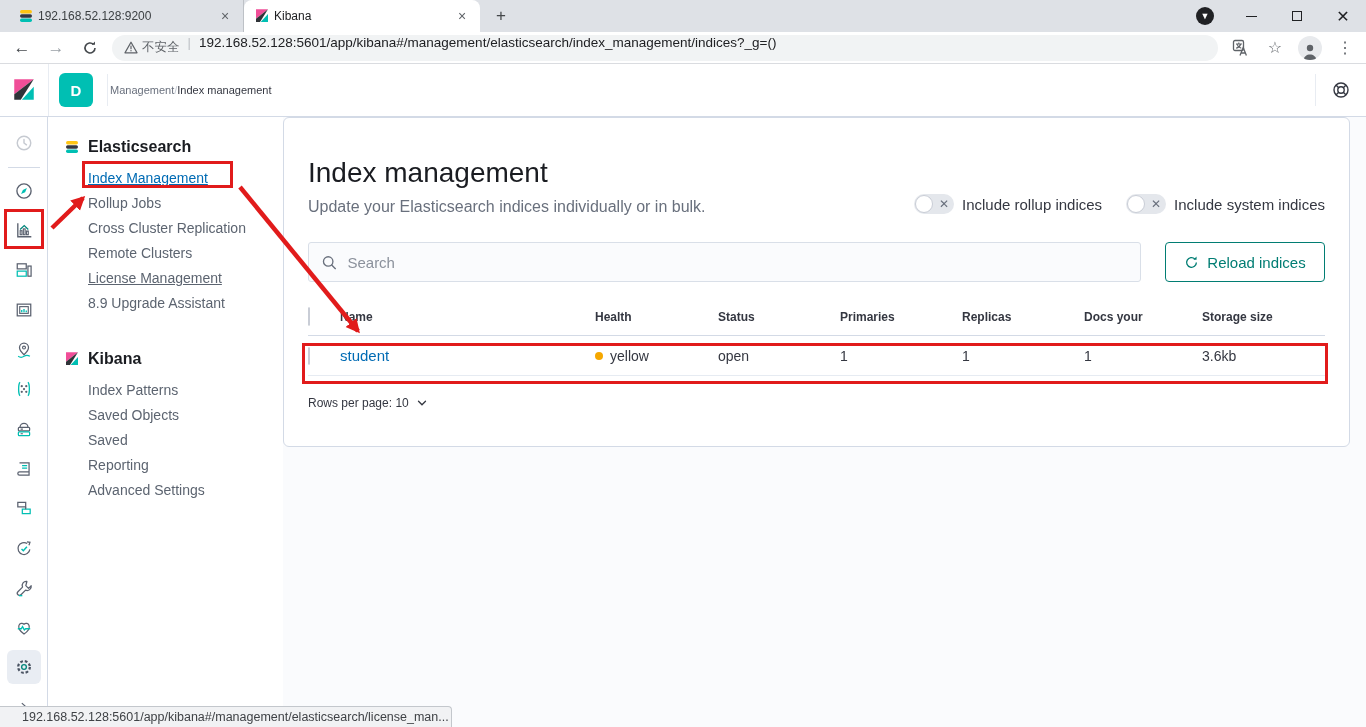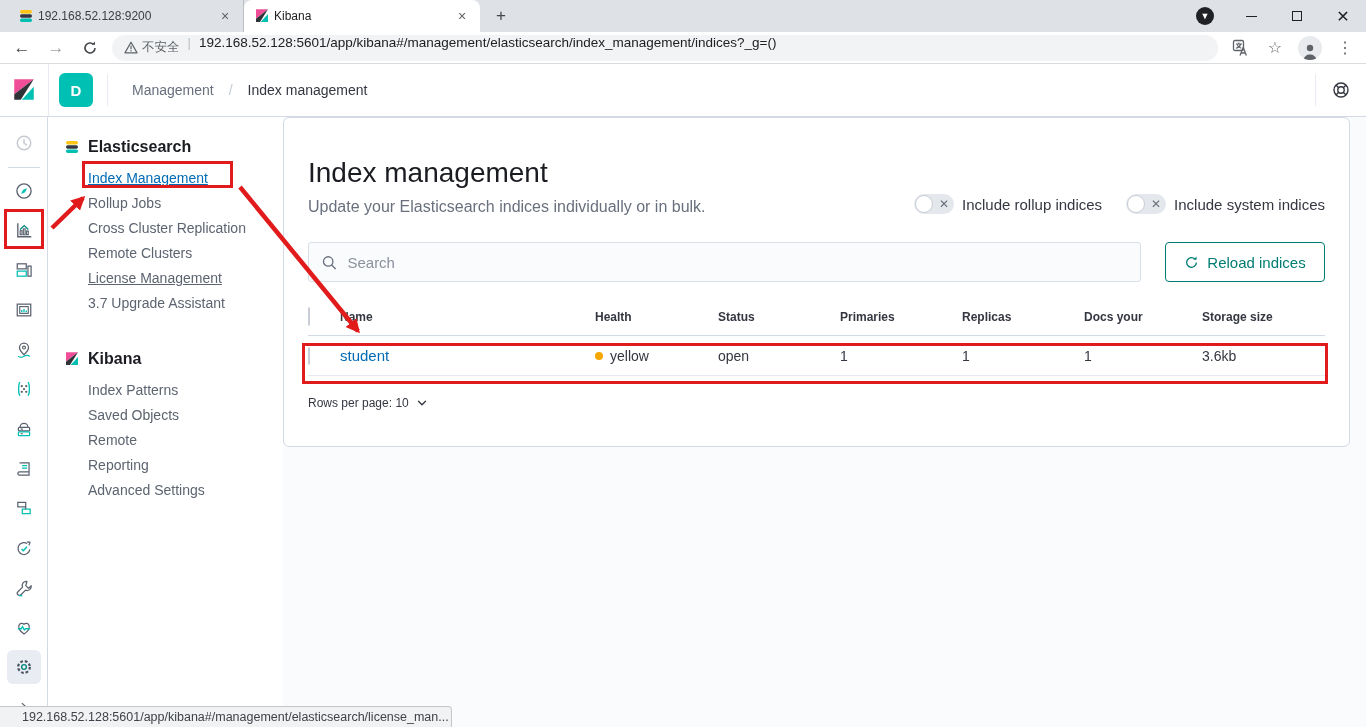--- a/index.html
+++ b/index.html
@@ -30,21 +30,21 @@
   .omni-sep { color:#bdc1c6; font-size:13px; padding:0 2px; }
   .omni-url { color:#202124; font-size:13.5px; white-space:nowrap; overflow:hidden; }
   .tb-icons { display:flex; align-items:center; gap:12px; margin-right:10px; }
   .tb-icons .ic { width:22px; height:22px; display:flex; align-items:center; justify-content:center; color:#5f6368; font-size:16px; }
   .avatar { width:24px; height:24px; border-radius:50%; background:#e8eaed; display:flex; align-items:end; justify-content:center; overflow:hidden; }
 
   
   .kheader { position:absolute; left:0; top:64px; width:1366px; height:53px; background:#fff; border-bottom:1px solid #d3dae6; display:flex; align-items:center; }
   .klogo-box { width:49px; height:100%; display:flex; align-items:center; justify-content:center; border-right:1px solid #e8ecf2; }
   .space-badge { width:34px; height:34px; margin:0 14px 0 10px; border-radius:6px; background:#00bfb3; color:#fff; font-weight:bold; font-size:15px; display:flex; align-items:center; justify-content:center; }
-  .breadcrumb { display:flex; align-items:center; gap:15px; font-size:14px; padding-left:24px; border-left:1px solid #e8ecf2; height:60%; }
+  .breadcrumb { display:flex; align-items:center; gap:0; font-size:11px; padding-left:2px; border-left:1px solid #e8ecf2; height:60%; }
   .bc-parent { color:#69707d; }
   .bc-sep { color:#c4cad4; }
   .bc-current { color:#343741; font-weight:500; }
   .help-box { margin-left:auto; height:60%; display:flex; align-items:center; padding:0 16px; border-left:1px solid #e8ecf2; }
 
   
   .content { position:absolute; left:0; top:117px; width:1366px; height:610px; display:flex; }
   .rail { width:48px; background:#fff; border-right:1px solid #d3dae6; display:flex; flex-direction:column; align-items:center; padding-top:6px; }
   .rail-item { width:48px; height:40px; display:flex; align-items:center; justify-content:center; }
   .rail-divider { width:32px; border-top:1px solid #d3dae6; margin:4px 0 3px 0; }
@@ -336,41 +336,41 @@
         <li>
             <a>Cross Cluster Replication</a>
           </li>
         <li>
             <a>Remote Clusters</a>
           </li>
         <li class="hovered">
             <a>License Management</a>
           </li>
         <li>
-            <a>3.7 Upgrade Assistant</a>
+            <a>8.9 Upgrade Assistant</a>
           </li>
       </ul>
       <div class="nav-gap"></div>
       <div class="nav-section-title">
         <svg class="icon" width="16" height="16" viewBox="0 0 24 24">
             <polygon points="3,2 21,2 3,16" fill="#f04e98"></polygon>
             <polygon points="3,16 21,2 9,21 3,21" fill="#2f3338"></polygon>
             <polygon points="10,21 21,9 21,21" fill="#00bfb3"></polygon>
           </svg>
         <span>Kibana</span>
       </div>
       <ul class="nav-items">
         <li>
             <a>Index Patterns</a>
           </li>
         <li>
             <a>Saved Objects</a>
           </li>
         <li>
-            <a>Remote</a>
+            <a>Saved</a>
           </li>
         <li>
             <a>Reporting</a>
           </li>
         <li>
             <a>Advanced Settings</a>
           </li>
       </ul>
     </div>
 

